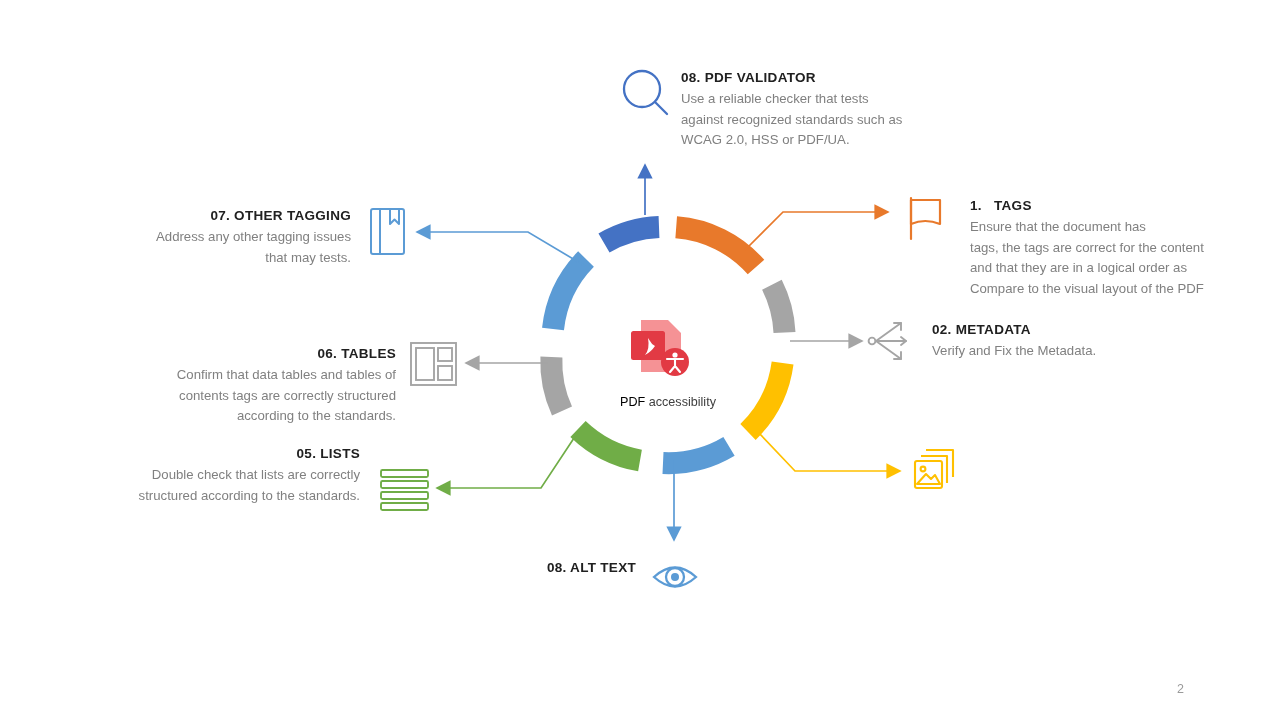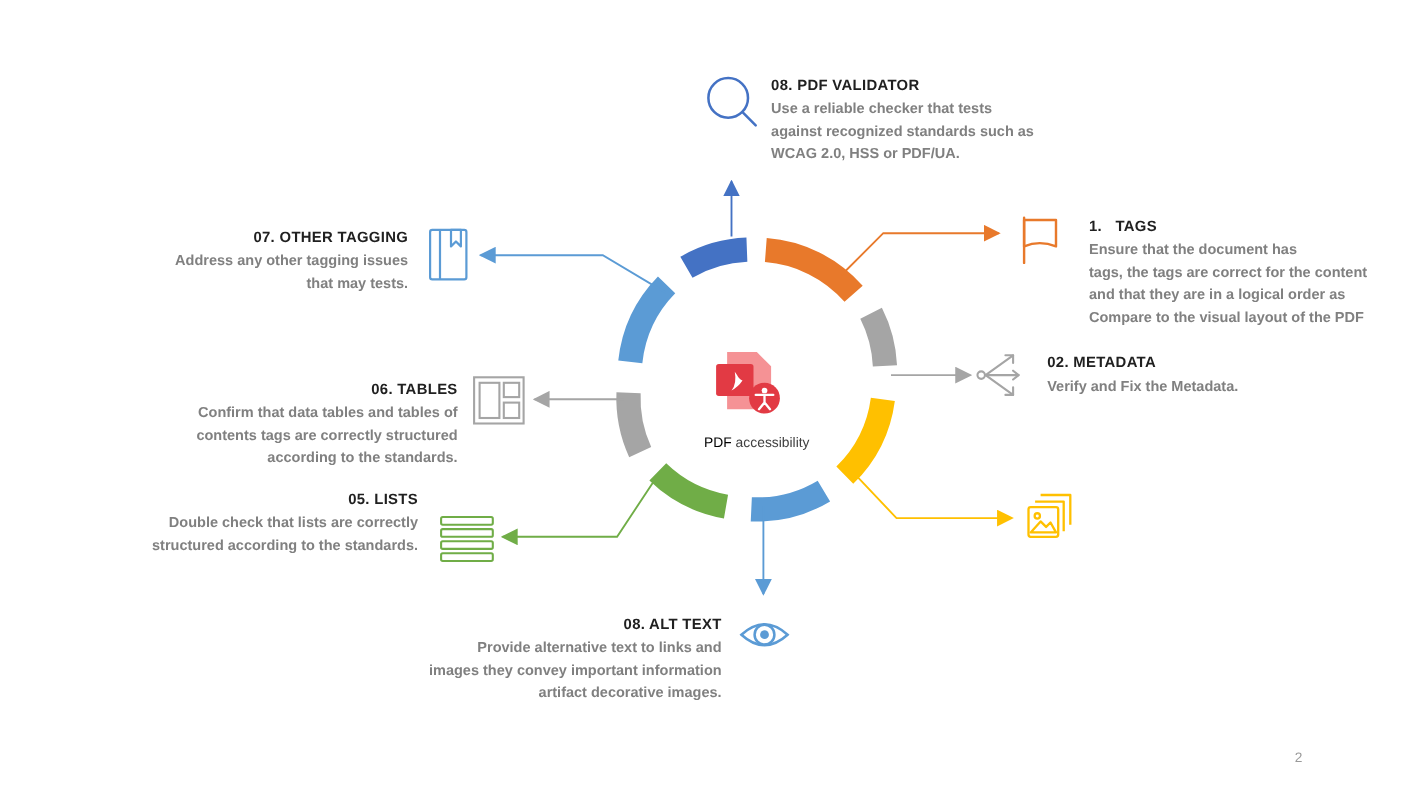--- a/index.html
+++ b/index.html
@@ -6,41 +6,40 @@
     margin: 0; padding: 0;
     background: #ffffff;
   }
   body {
     width: 1280px; height: 720px;
     position: relative;
     overflow: hidden;
     font-family: "Liberation Sans", sans-serif;
     -webkit-font-smoothing: antialiased;
   }
-  .stage { position: absolute; inset: 0; margin-left: 20px; }
+  .stage { position: absolute; inset: 0; }
 
   svg.diagram { position: absolute; left: 0; top: 0; width: 1280px; height: 720px; }
 
   .block { position: absolute; }
 
   .b-title {
     font-size: 13.5px;
     font-weight: bold;
     color: #202020;
     letter-spacing: 0.3px;
     margin: 0 0 4px 0;
     white-space: pre;
   }
   .b-body {
     font-size: 13.2px;
     color: #808080;
     line-height: 20.6px;
     margin: 0;
     white-space: pre-line;
-    font-weight: bold;
   }
   .align-right { text-align: right; }
   .align-left  { text-align: left;  }
 
   .center-label {
     position: absolute;
     left: 566px; top: 381px;
     width: 190px;
     text-align: center;
     font-size: 12.6px;
@@ -193,23 +192,20 @@
   </div>
 
   <div class="block align-left" style="left:932px; top:322px; width:260px;">
     <div class="b-title">02. METADATA</div>
     <div class="b-body">Verify and Fix the Metadata.</div>
   </div>
 
 
   <div class="block align-right" style="left:335px; top:560px; width:301px;">
     <div class="b-title">08. ALT TEXT</div>
-    <div class="b-body">Provide alternative text to links and
-images they convey important information
-artifact decorative images.</div>
   </div>
 
   <div class="block align-right" style="left:96px; top:446px; width:264px;">
     <div class="b-title">05. LISTS</div>
     <div class="b-body">Double check that lists are correctly
 structured according to the standards.</div>
   </div>
 
   <div class="block align-right" style="left:128px; top:346px; width:268px;text-align:right;">
     <div class="b-title">06. TABLES</div>

